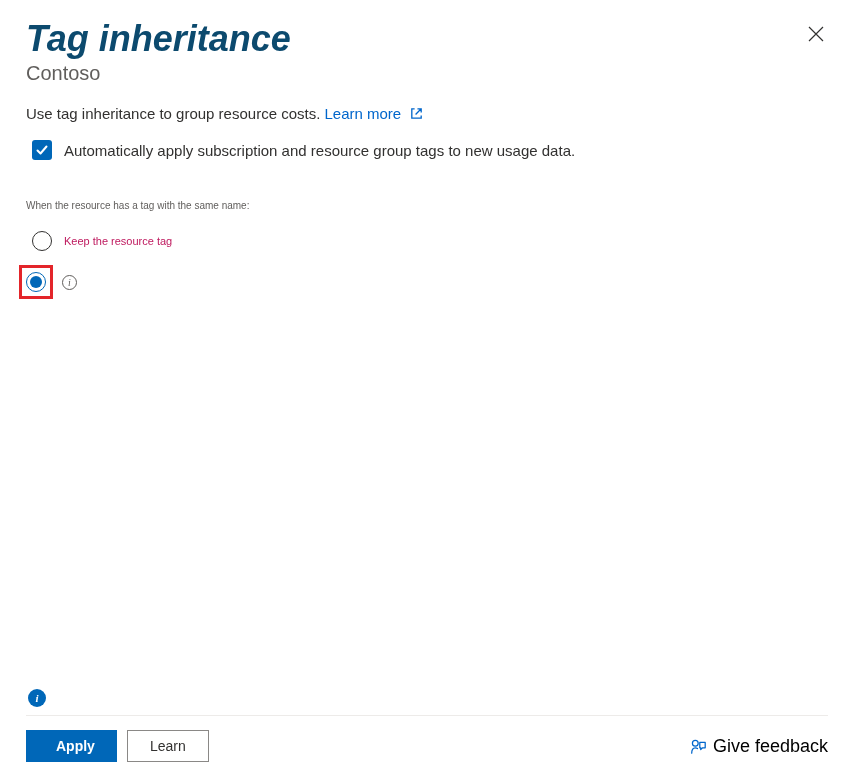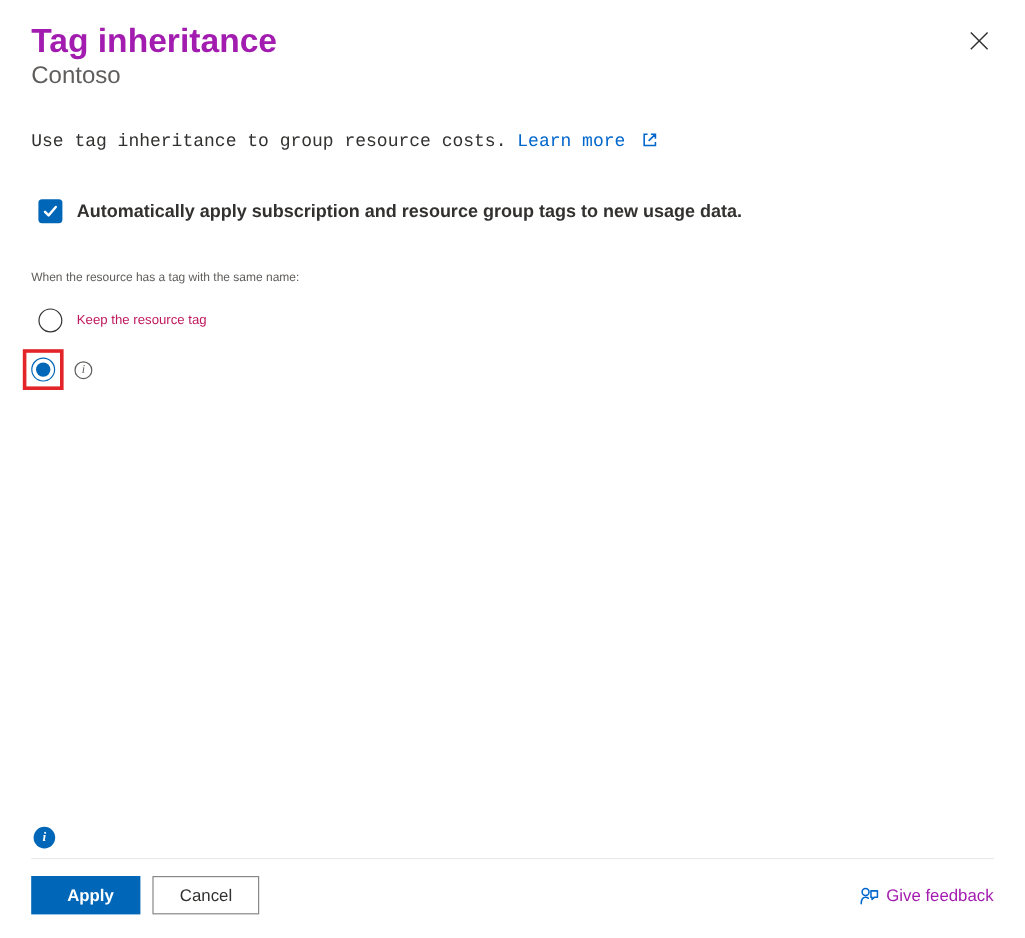--- a/index.html
+++ b/index.html
@@ -13,53 +13,52 @@
       flex-direction: column;
       padding: 18px 26px 20px 26px;
       position: relative;
     }
     .header-row {
       display: flex;
       justify-content: space-between;
       align-items: flex-start;
     }
     .title {
-      font-size: 28px;
+      font-size: 36px;
       font-weight: 600;
-      color: #a21caf;
+      color: #0c4a6e;
+      font-style: italic;
     }
     .subtitle {
       font-size: 20px;
       color: #605e5c;
       margin-top: 2px;
     }
     .close-btn {
       cursor: pointer;
       padding: 4px;
       margin-top: 4px;
     }
     .close-btn svg { display: block; }
     .description {
-      margin-top: 34px;
+      margin-top: 20px;
       font-size: 15px;
       color: #323130;
-      font-family: Liberation Mono, monospace;
     }
     .description .link {
       color: #0066cc;
       cursor: pointer;
     }
     .link-icon { display: inline-block; vertical-align: -2px; margin-left: 4px; }
     .checkbox-row {
-      margin-top: 37px;
+      margin-top: 16px;
       display: flex;
       align-items: center;
       gap: 12px;
       padding-left: 6px;
-      font-weight: bold;
     }
     .checkbox {
       width: 20px;
       height: 20px;
       border-radius: 3px;
       background: #0067b8;
       display: flex;
       align-items: center;
       justify-content: center;
       cursor: pointer;
@@ -168,22 +167,22 @@
       font-weight: 600;
       padding-left: 30px;
     }
     .btn-secondary {
       background: #fff;
       border: 1px solid #8a8886;
       color: #323130;
     }
     .footer-spacer { flex: 1; }
     .feedback-link {
-      color: #a21caf;
-      font-size: 14px;
+      color: #000000;
+      font-size: 18px;
       cursor: pointer;
       display: flex;
       align-items: center;
       gap: 6px;
     }
   </style>
 </head>
 <body>
 
 <div class="header-row">
@@ -235,21 +234,21 @@
 </div>
 
 <div class="spacer"></div>
 
 <div class="info-banner">
   <div class="info-banner-icon">i</div>
 </div>
 
 <div class="footer-row">
   <button class="btn btn-primary">Apply</button>
-  <button class="btn btn-secondary">Cancel</button>
+  <button class="btn btn-secondary">Learn</button>
   <div class="footer-spacer"></div>
   <div class="feedback-link">
     <svg width="18" height="18" viewBox="0 0 20 20">
       <circle cx="7" cy="7" r="3.2" fill="none" stroke="#0066cc" stroke-width="1.4"></circle>
       <path d="M3 18 C3 13.5 5 12 7 12 C8 12 8.8 12.3 9.5 12.8" fill="none" stroke="#0066cc" stroke-width="1.4" stroke-linecap="round"></path>
       <path d="M12 6 H18 V12 H15 L13 14 V12 H12 Z" fill="none" stroke="#0066cc" stroke-width="1.4" stroke-linejoin="round"></path>
     </svg>
     <span>Give feedback</span>
   </div>
 </div>

